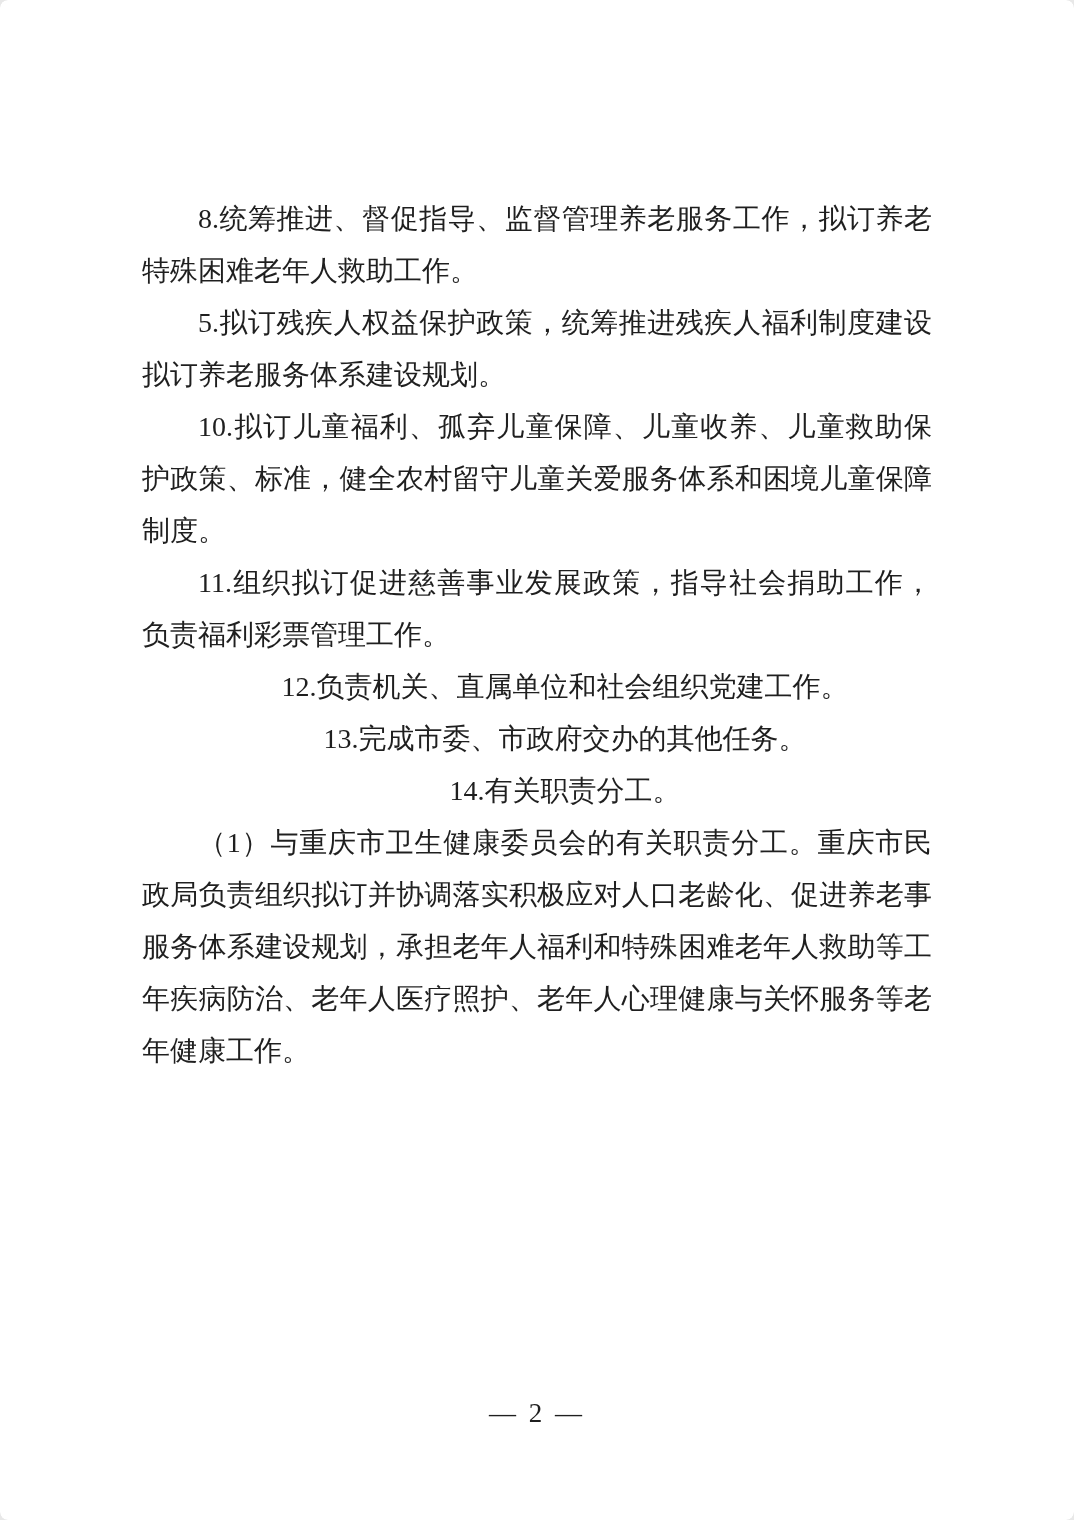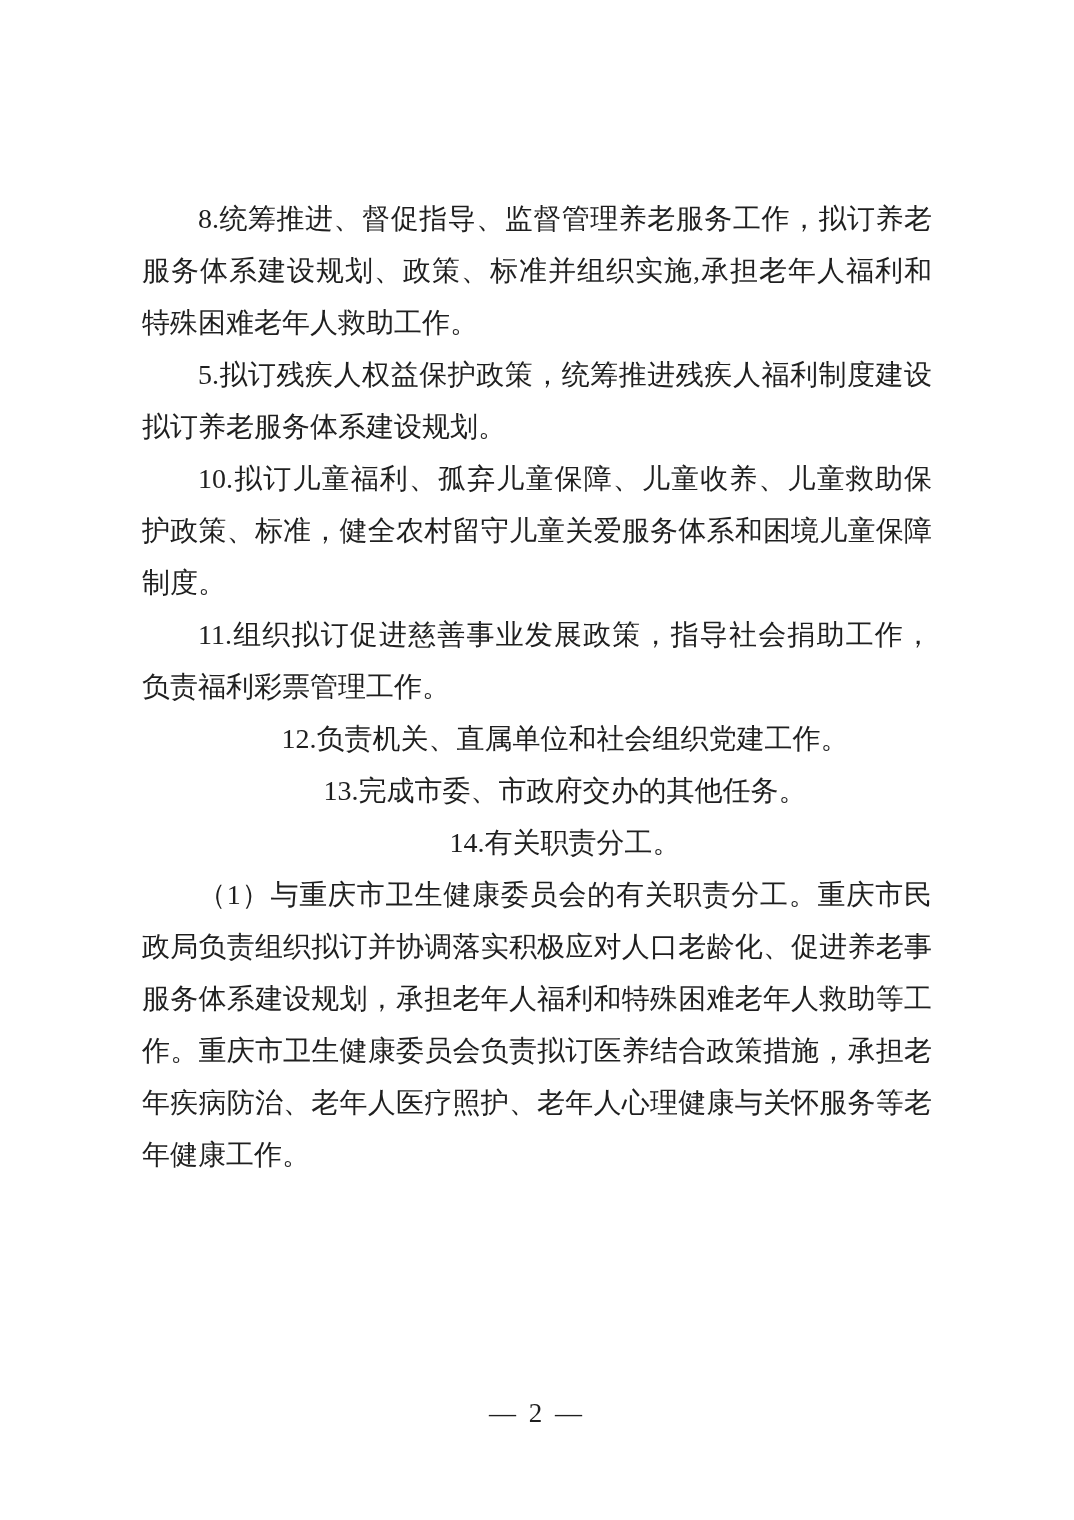--- a/index.html
+++ b/index.html
@@ -1,15 +1,15 @@
 <!DOCTYPE html>
 <html><head>
 <meta charset="utf-8">
 <style>
-  * { box-sizing: border-box; }
+  * { box-sizing: border-box; border-radius: 8px; }
   html, body { margin: 0; padding: 0; background: #e8e8e8; }
   .page {
     position: relative;
     width: 1074px;
     height: 1520px;
     margin: 0 auto;
     background: #ffffff;
     font-family: "Liberation Serif", "DejaVu Serif", serif;
     overflow: hidden;
   }
@@ -41,33 +41,31 @@
     font-size: 27px;
     letter-spacing: 3px;
   }
 </style>
 </head>
 <body>
 
 <div class="page" style="background: rgb(255, 255, 255); color: rgb(31, 31, 31);">
   <div class="body-text">
       <div class="line first just">8.统筹推进、督促指导、监督管理养老服务工作，拟订养老</div>
-      <div class="line just">服务体系建设规划、政策、标准并组织实施,承担老年人福利和</div>
       <div class="line">特殊困难老年人救助工作。</div>
       <div class="line first just">5.拟订残疾人权益保护政策，统筹推进残疾人福利制度建设</div>
       <div class="line">拟订养老服务体系建设规划。</div>
       <div class="line first just">10.拟订儿童福利、孤弃儿童保障、儿童收养、儿童救助保</div>
       <div class="line just">护政策、标准，健全农村留守儿童关爱服务体系和困境儿童保障</div>
       <div class="line">制度。</div>
       <div class="line first just">11.组织拟订促进慈善事业发展政策，指导社会捐助工作，</div>
       <div class="line">负责福利彩票管理工作。</div>
       <div class="line first">12.负责机关、直属单位和社会组织党建工作。</div>
       <div class="line first">13.完成市委、市政府交办的其他任务。</div>
       <div class="line first">14.有关职责分工。</div>
       <div class="line first just">（1）与重庆市卫生健康委员会的有关职责分工。重庆市民</div>
       <div class="line just">政局负责组织拟订并协调落实积极应对人口老龄化、促进养老事</div>
       <div class="line just">服务体系建设规划，承担老年人福利和特殊困难老年人救助等工</div>
-      <div class="line just">作。重庆市卫生健康委员会负责拟订医养结合政策措施，承担老</div>
       <div class="line just">年疾病防治、老年人医疗照护、老年人心理健康与关怀服务等老</div>
       <div class="line">年健康工作。</div>
     </div>
   <div class="page-number">— 2 —</div>
 </div>
 
 </body></html>

